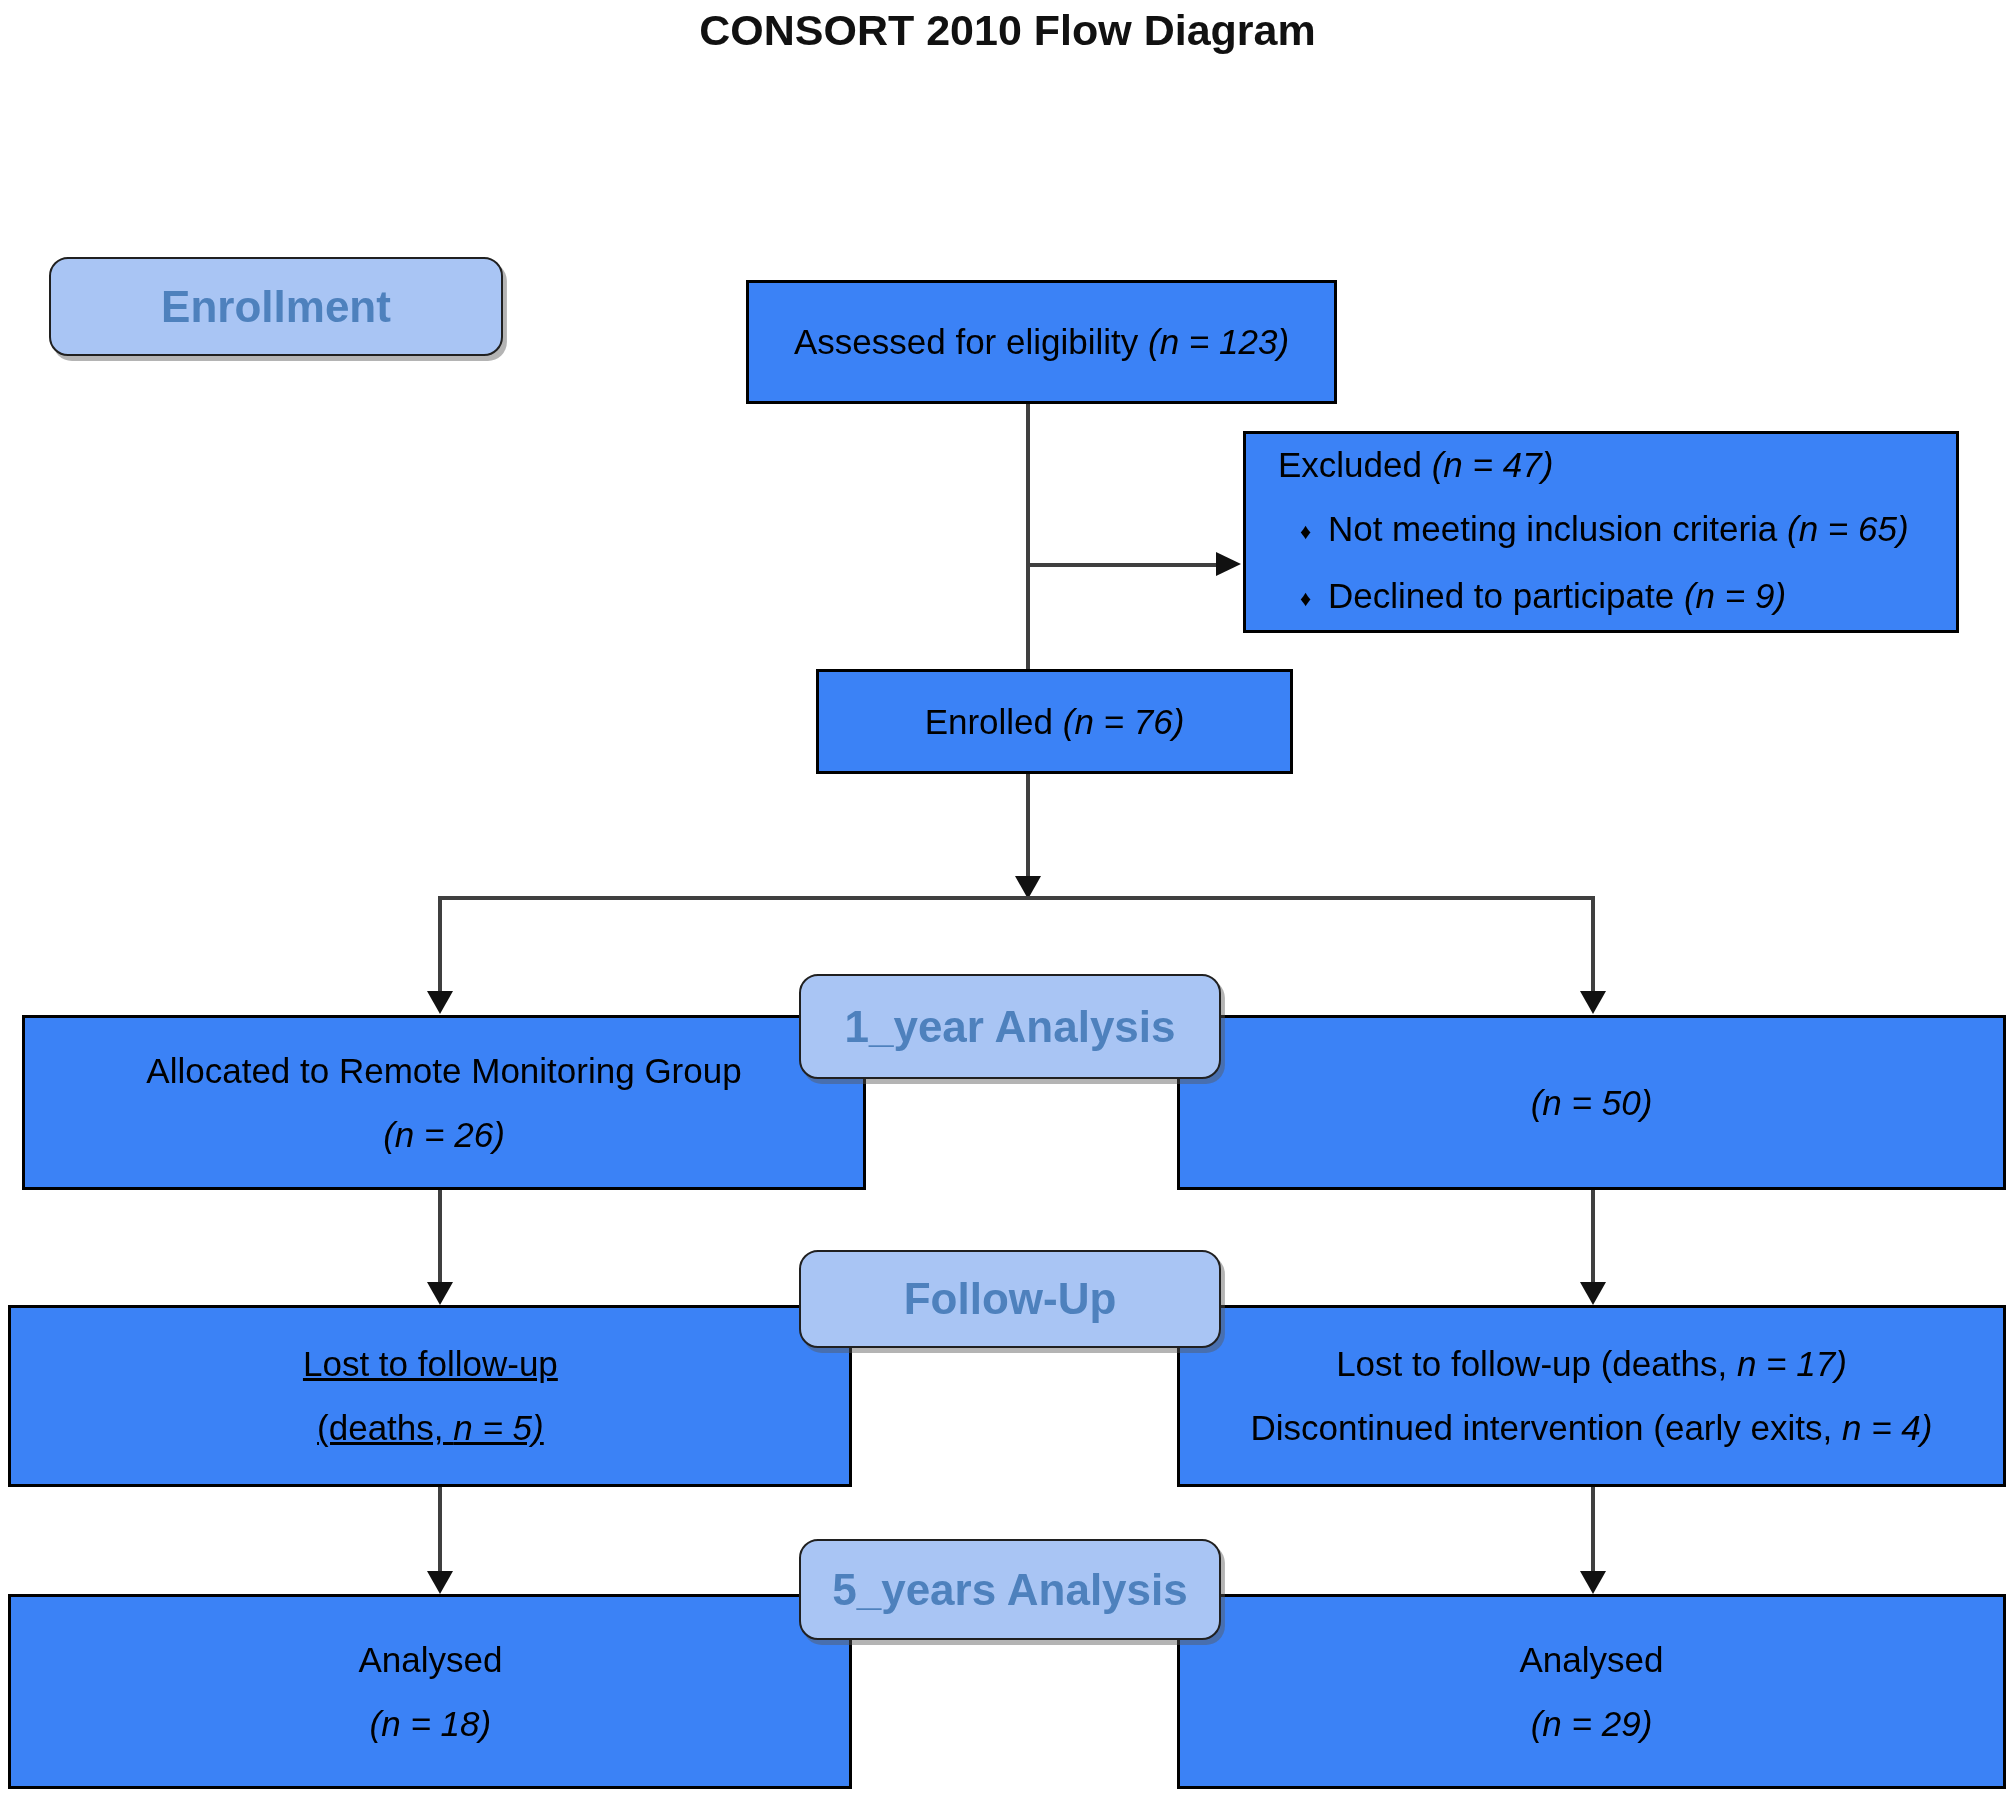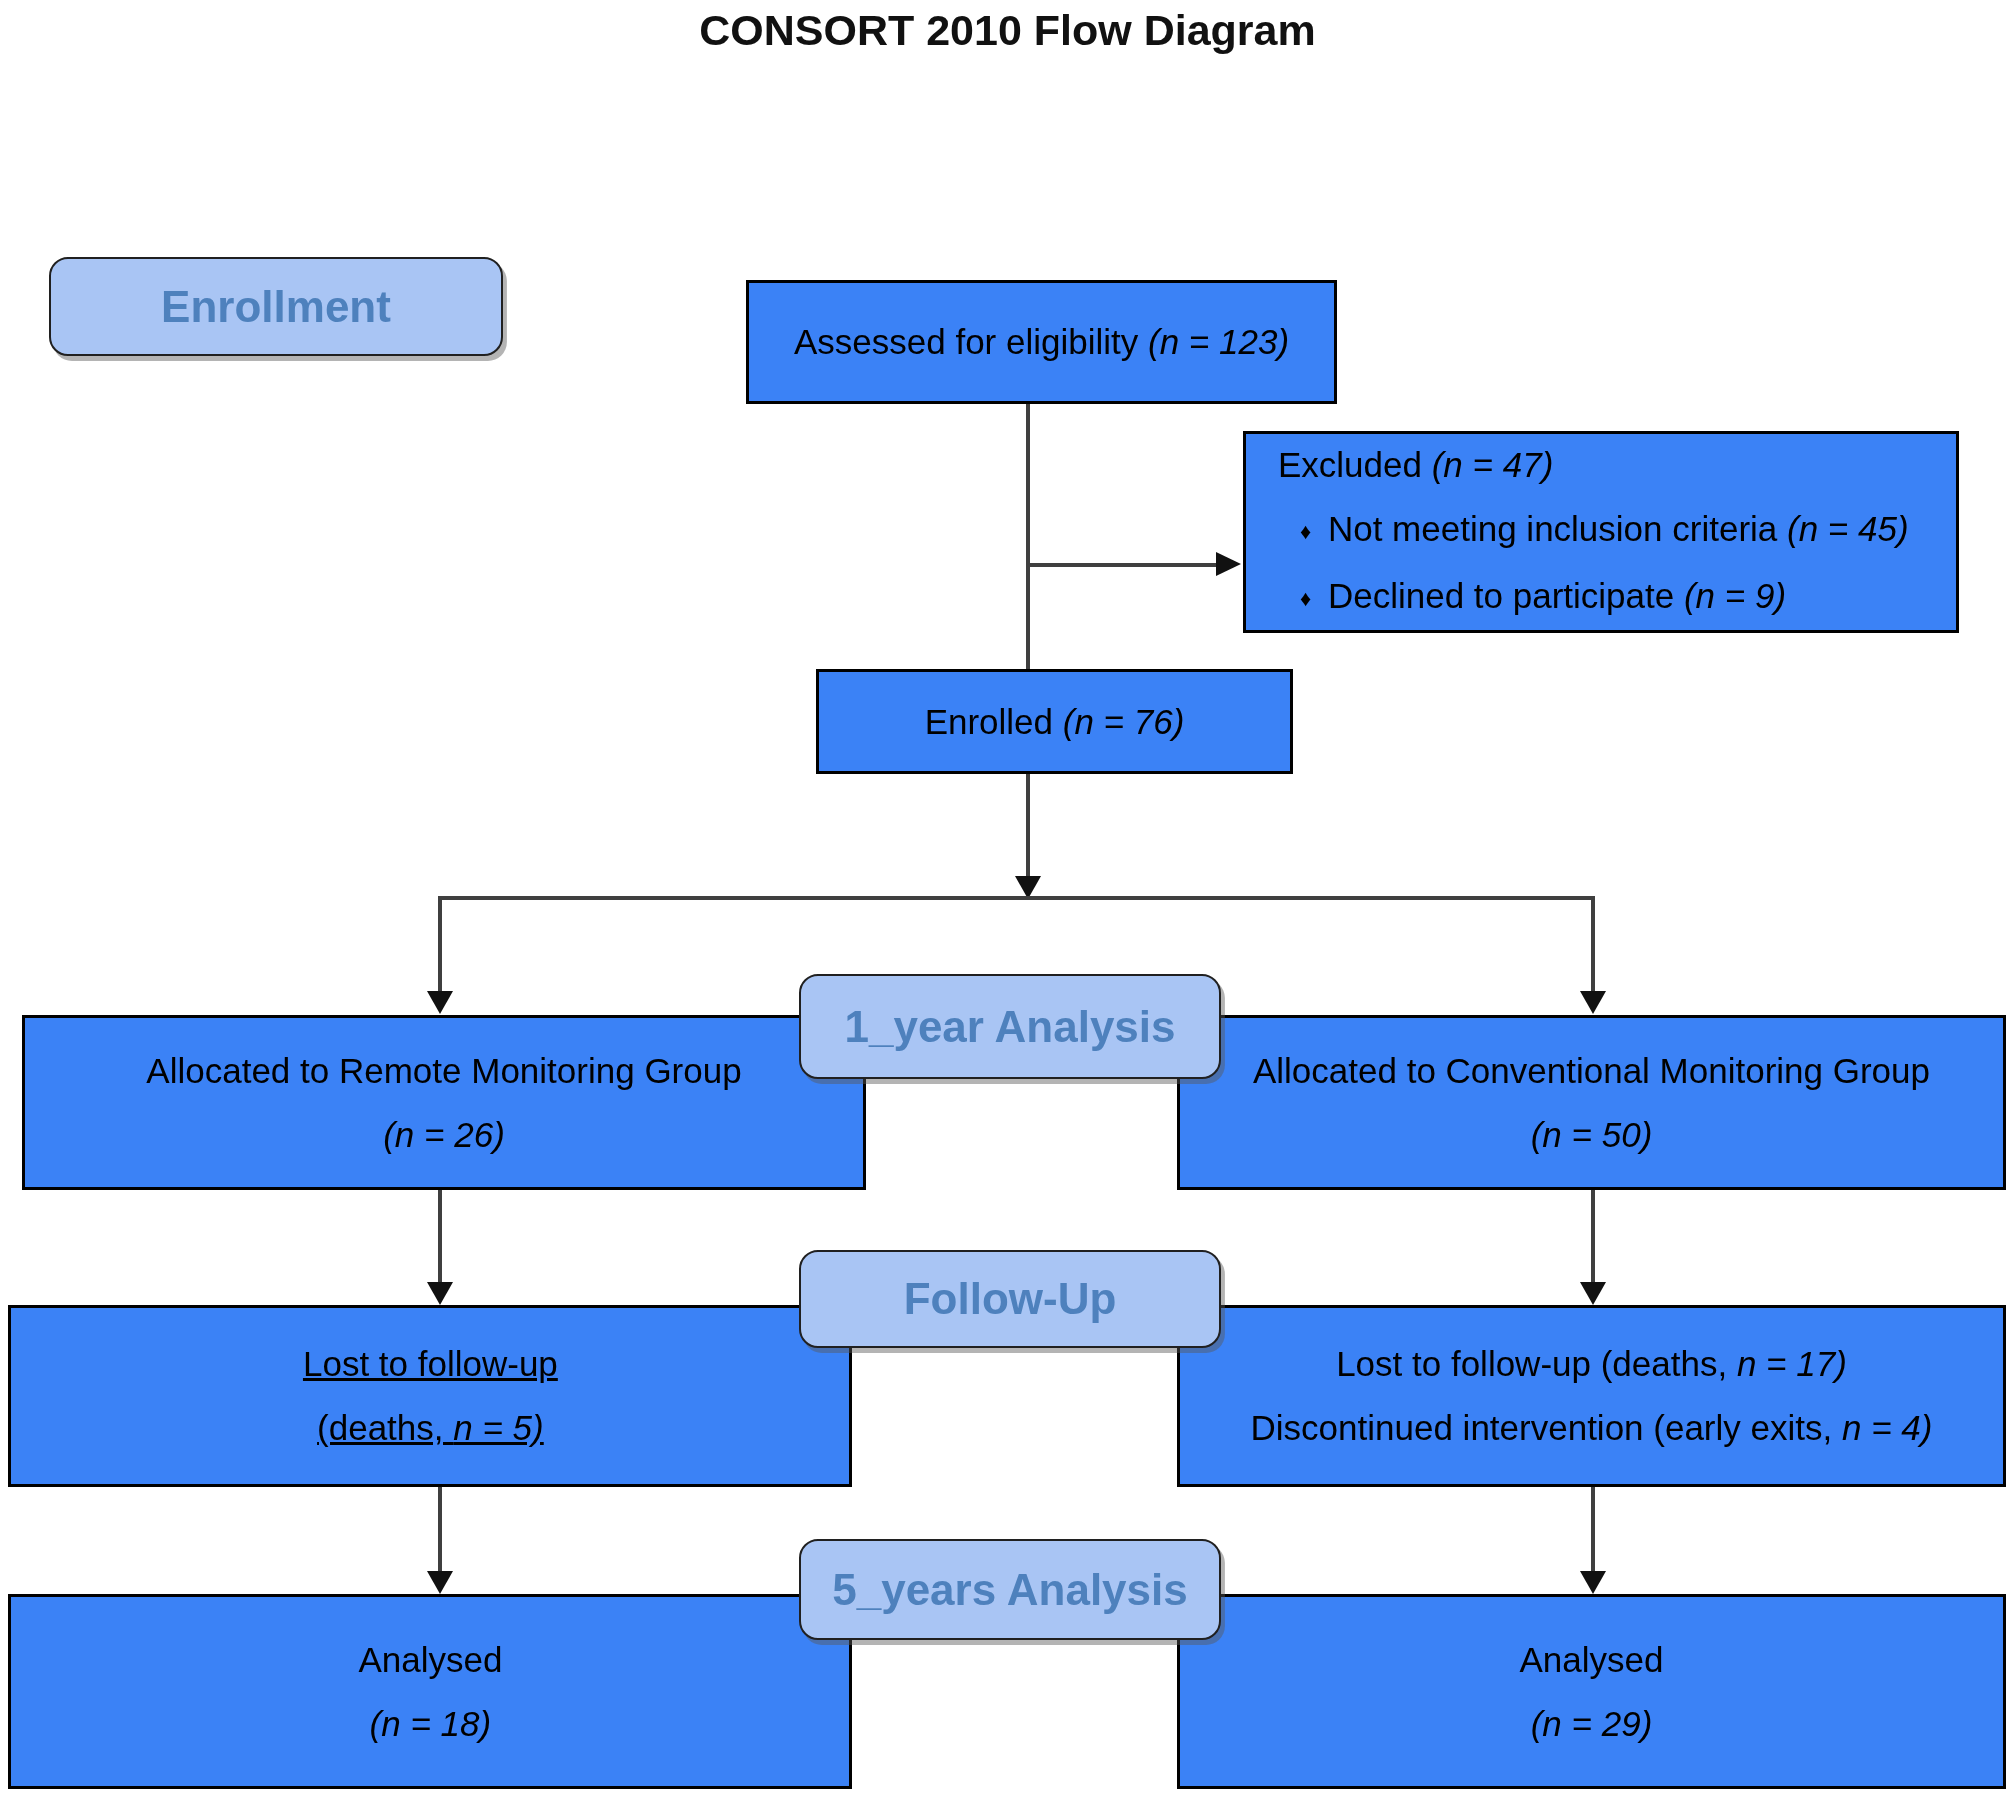--- a/index.html
+++ b/index.html
@@ -87,34 +87,33 @@
   <div class="bluebox" id="lbl-enroll">
     <span>Enrollment</span>
   </div>
 
   <div class="wbox" id="box-assessed">
     <p class="wline"><span>Assessed for eligibility </span><span class="it">(n = 123)</span></p>
   </div>
 
   <div class="wbox left-align" id="box-excluded">
     <p class="wline"><span>Excluded </span><span class="it">(n = 47)</span></p>
-    <p class="wline indent"><span class="bullet">♦</span><span>Not meeting inclusion criteria </span><span class="it">(n = 45)</span></p>
+    <p class="wline indent"><span class="bullet">♦</span><span>Not meeting inclusion criteria </span><span class="it">(n = 65)</span></p>
     <p class="wline indent"><span class="bullet">♦</span><span>Declined to participate </span><span class="it">(n = 9)</span></p>
   </div>
 
   <div class="wbox" id="box-enrolled">
     <p class="wline"><span>Enrolled </span><span class="it">(n = 76)</span></p>
   </div>
 
   <div class="wbox" id="box-alloc-left">
     <p class="wline"><span>Allocated to Remote Monitoring Group</span></p>
     <p class="wline"><span class="it">(n = 26)</span></p>
   </div>
   <div class="wbox" id="box-alloc-right">
-    <p class="wline"><span>Allocated to Conventional Monitoring Group</span></p>
     <p class="wline"><span class="it">(n = 50)</span></p>
   </div>
   <div class="bluebox" id="lbl-1year">
     <span>1_year Analysis</span>
   </div>
 
   <div class="wbox" id="box-fu-left">
     <p class="wline"><span>Lost to follow-up</span></p>
     <p class="wline"><span>(deaths, </span><span class="it">n = 5)</span></p>
   </div>

